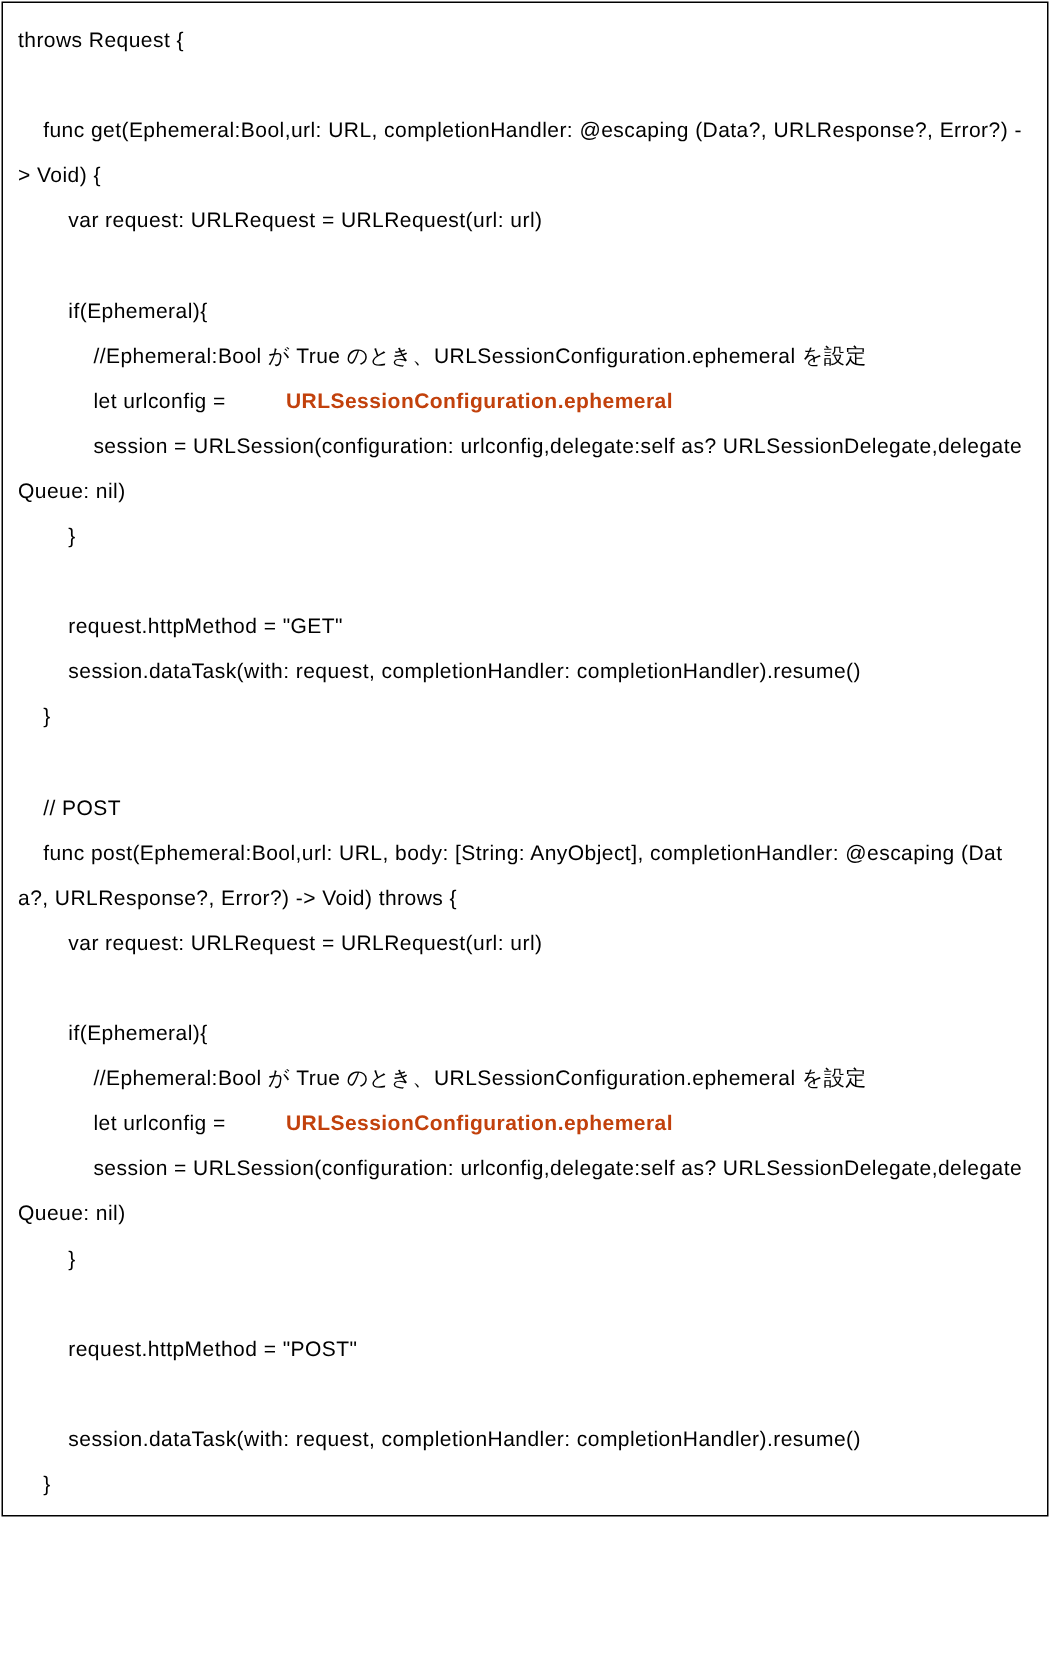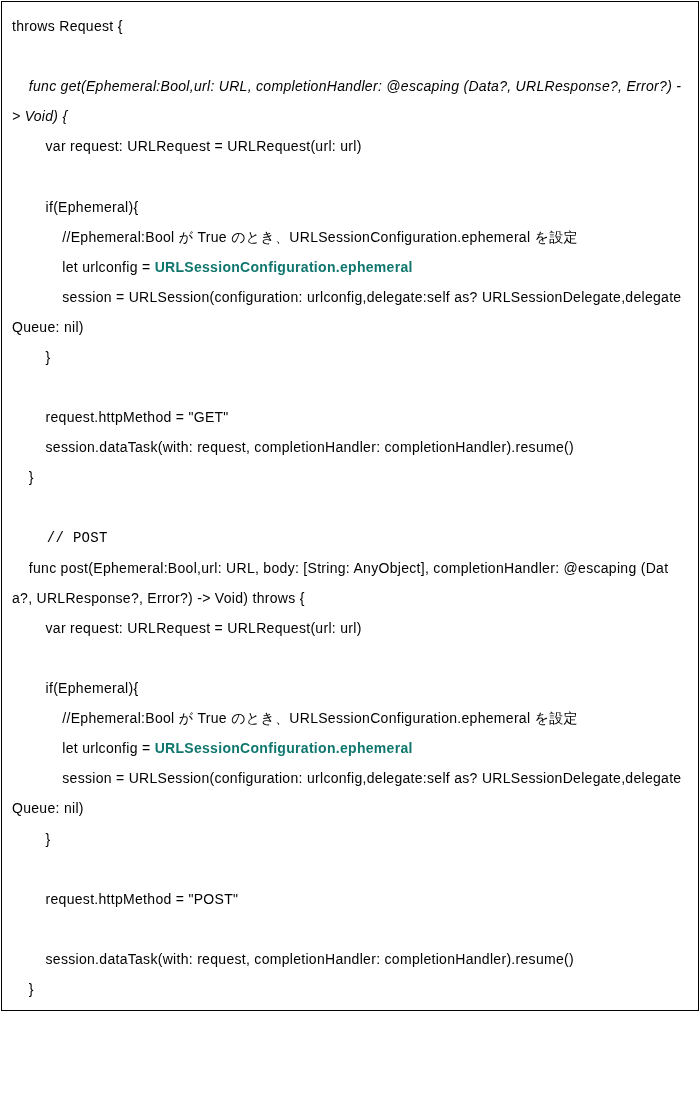--- a/index.html
+++ b/index.html
@@ -20,44 +20,45 @@
       padding: 9px 10px 6px 10px;
       line-height: 2.15;
       letter-spacing: 0.3px;
       word-break: break-all;
     }
     .line {
       white-space: pre-wrap;
       word-wrap: break-word;
     }
     .highlight {
-      color: #0f766e;
+      color: #c2410c;
       font-weight: bold;
+      margin-left: 36px;
     }
   </style>
 </head>
 <body>
 
 <div class="code-block" id="code-container">
 <div class="line" style="padding-left: 0px; text-indent: 0px;">throws Request {</div>
     <div class="line">&nbsp;</div>
-    <div class="line" style="padding-left: 0px; text-indent: 0px; font-style: italic;">    func get(Ephemeral:Bool,url: URL, completionHandler: @escaping (Data?, URLResponse?, Error?) -&gt; Void) {</div>
+    <div class="line" style="padding-left: 0px; text-indent: 0px;">    func get(Ephemeral:Bool,url: URL, completionHandler: @escaping (Data?, URLResponse?, Error?) -&gt; Void) {</div>
     <div class="line" style="padding-left: 0px; text-indent: 0px;">        var request: URLRequest = URLRequest(url: url)</div>
     <div class="line">&nbsp;</div>
     <div class="line" style="padding-left: 0px; text-indent: 0px;">        if(Ephemeral){</div>
     <div class="line" style="padding-left: 0px; text-indent: 0px;">            //Ephemeral:Bool が True のとき、URLSessionConfiguration.ephemeral を設定</div>
     <div class="line"><span>            let urlconfig = </span><span class="highlight">URLSessionConfiguration.ephemeral</span></div>
     <div class="line" style="padding-left: 0px; text-indent: 0px;">            session = URLSession(configuration: urlconfig,delegate:self as? URLSessionDelegate,delegateQueue: nil)</div>
     <div class="line" style="padding-left: 0px; text-indent: 0px;">        }</div>
     <div class="line">&nbsp;</div>
     <div class="line" style="padding-left: 0px; text-indent: 0px;">        request.httpMethod = "GET"</div>
     <div class="line" style="padding-left: 0px; text-indent: 0px;">        session.dataTask(with: request, completionHandler: completionHandler).resume()</div>
     <div class="line" style="padding-left: 0px; text-indent: 0px;">    }</div>
     <div class="line">&nbsp;</div>
-    <div class="line" style="padding-left: 0px; text-indent: 0px; font-family: Liberation Mono, monospace;">    // POST</div>
+    <div class="line" style="padding-left: 0px; text-indent: 0px;">    // POST</div>
     <div class="line" style="padding-left: 0px; text-indent: 0px;">    func post(Ephemeral:Bool,url: URL, body: [String: AnyObject], completionHandler: @escaping (Data?, URLResponse?, Error?) -&gt; Void) throws {</div>
     <div class="line" style="padding-left: 0px; text-indent: 0px;">        var request: URLRequest = URLRequest(url: url)</div>
     <div class="line">&nbsp;</div>
     <div class="line" style="padding-left: 0px; text-indent: 0px;">        if(Ephemeral){</div>
     <div class="line" style="padding-left: 0px; text-indent: 0px;">            //Ephemeral:Bool が True のとき、URLSessionConfiguration.ephemeral を設定</div>
     <div class="line"><span>            let urlconfig = </span><span class="highlight">URLSessionConfiguration.ephemeral</span></div>
     <div class="line" style="padding-left: 0px; text-indent: 0px;">            session = URLSession(configuration: urlconfig,delegate:self as? URLSessionDelegate,delegateQueue: nil)</div>
     <div class="line" style="padding-left: 0px; text-indent: 0px;">        }</div>
     <div class="line">&nbsp;</div>
     <div class="line" style="padding-left: 0px; text-indent: 0px;">        request.httpMethod = "POST"</div>

